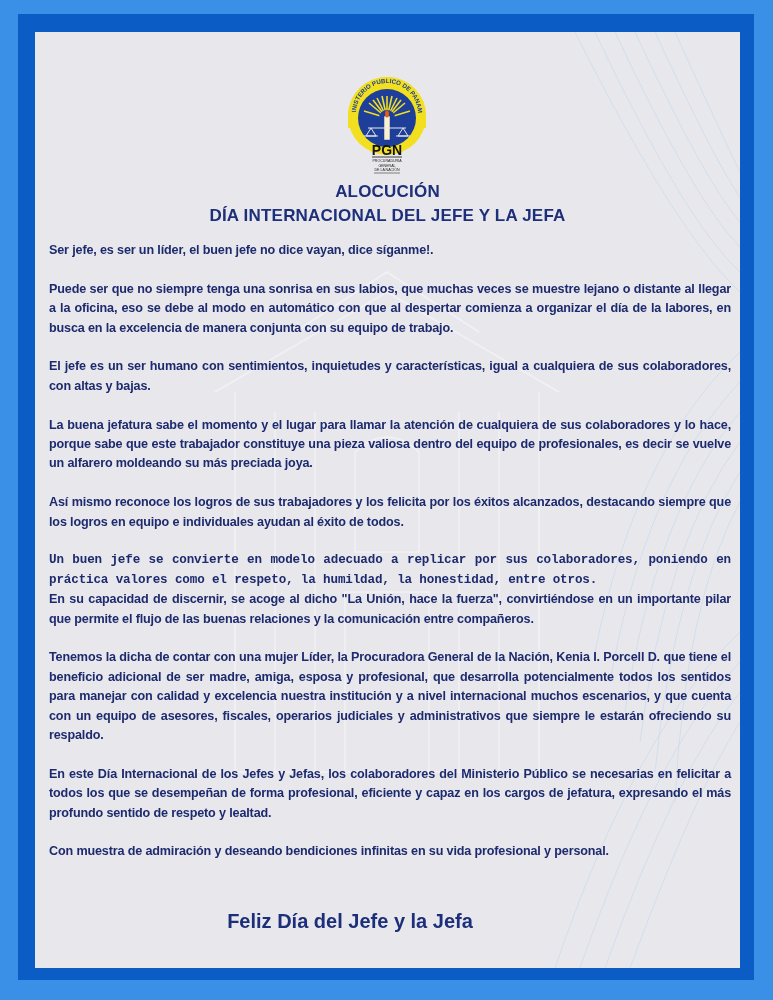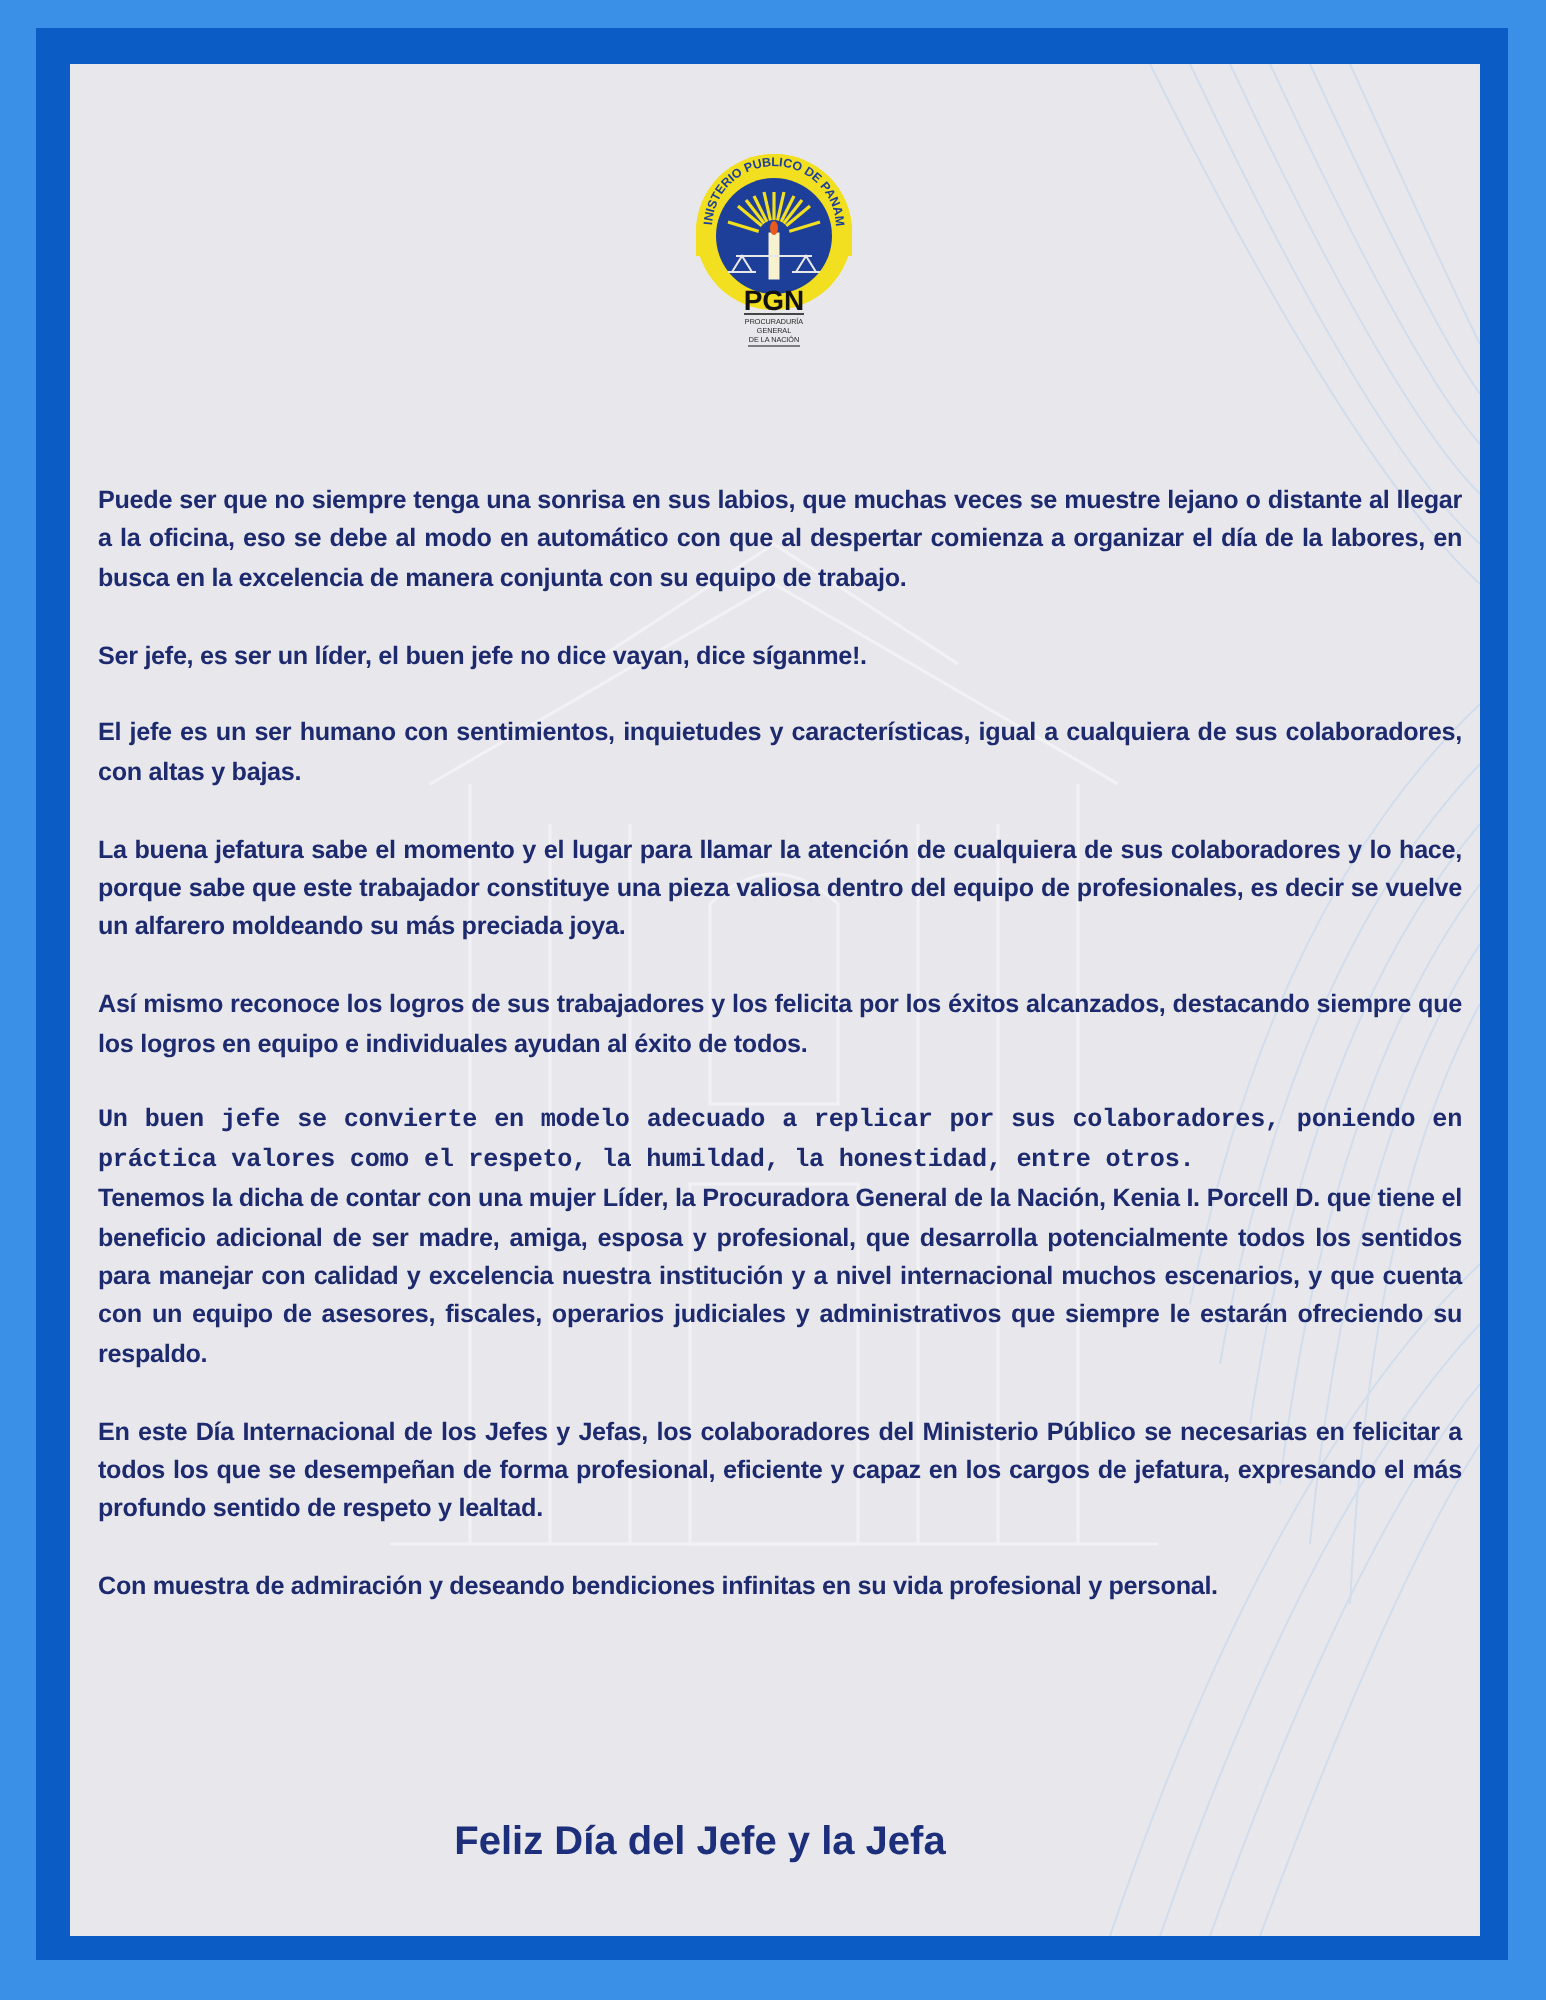--- a/index.html
+++ b/index.html
@@ -120,27 +120,32 @@
       </g>
       <text x="43" y="83" text-anchor="middle" font-size="14" font-weight="bold" fill="#111" font-family="Liberation Sans, sans-serif">PGN</text>
       <line x1="28" y1="85" x2="58" y2="85" stroke="#111" stroke-width="0.8"></line>
       <text x="43" y="90" text-anchor="middle" font-size="3.6" fill="#222" font-family="Liberation Sans, sans-serif">PROCURADURÍA</text>
       <text x="43" y="94.5" text-anchor="middle" font-size="3.6" fill="#222" font-family="Liberation Sans, sans-serif">GENERAL</text>
       <text x="43" y="99" text-anchor="middle" font-size="3.6" fill="#222" font-family="Liberation Sans, sans-serif">DE LA NACIÓN</text>
       <line x1="30" y1="101" x2="56" y2="101" stroke="#111" stroke-width="0.5"></line>
     </svg>
   </div>
 
+  <div class="titles">
+    <div class="t1">ALOCUCIÓN</div>
+    <div class="t2">DÍA INTERNACIONAL DEL JEFE Y LA JEFA</div>
+  </div>
 
   <div class="body-text">
+    <p>Ser jefe, es ser un líder, el buen jefe no dice vayan, dice síganme!.</p>
     <p>Puede ser que no siempre tenga una sonrisa en sus labios, que muchas veces se muestre lejano o distante al llegar a la oficina, eso se debe al modo en automático con que al despertar comienza a organizar el día de la labores, en busca en la excelencia de manera conjunta con su equipo de trabajo.</p>
-    <p>Ser jefe, es ser un líder, el buen jefe no dice vayan, dice síganme!.</p>
     <p>El jefe es un ser humano con sentimientos, inquietudes y características, igual a cualquiera de sus colaboradores, con altas y bajas.</p>
     <p>La buena jefatura sabe el momento y el lugar para llamar la atención de cualquiera de sus colaboradores y lo hace, porque sabe que este trabajador constituye una pieza valiosa dentro del equipo de profesionales, es decir se vuelve un alfarero moldeando su más preciada joya.</p>
     <p>Así mismo reconoce los logros de sus trabajadores y los felicita por los éxitos alcanzados,  destacando siempre que los logros en equipo e individuales ayudan al éxito de todos.</p>
     <p class="tight">Un buen jefe se convierte en modelo adecuado a replicar por sus colaboradores, poniendo en práctica valores como el respeto, la humildad, la honestidad, entre otros.</p>
+    <p>En su capacidad de discernir, se acoge al dicho "La Unión, hace la fuerza", convirtiéndose en un importante pilar que permite el flujo de las buenas relaciones y la comunicación entre compañeros.</p>
     <p>Tenemos la dicha de contar con una mujer Líder, la Procuradora General de la Nación, Kenia I. Porcell D. que tiene el beneficio adicional de ser madre, amiga, esposa y profesional, que desarrolla potencialmente todos los sentidos para manejar con calidad y excelencia nuestra institución y a nivel internacional muchos escenarios, y que cuenta con un equipo de asesores, fiscales, operarios judiciales y administrativos que siempre le estarán ofreciendo su respaldo.</p>
     <p>En este Día Internacional  de los Jefes y Jefas, los colaboradores del Ministerio Público se necesarias en felicitar a todos los que se desempeñan de forma profesional, eficiente y capaz en los cargos de jefatura, expresando el más profundo sentido de respeto y lealtad.</p>
     <p>Con muestra de admiración y deseando bendiciones infinitas en su vida profesional y personal.</p>
   </div>
 
   <div class="closing">Feliz Día del Jefe y la Jefa</div>
 </div>
 
 </body></html>

